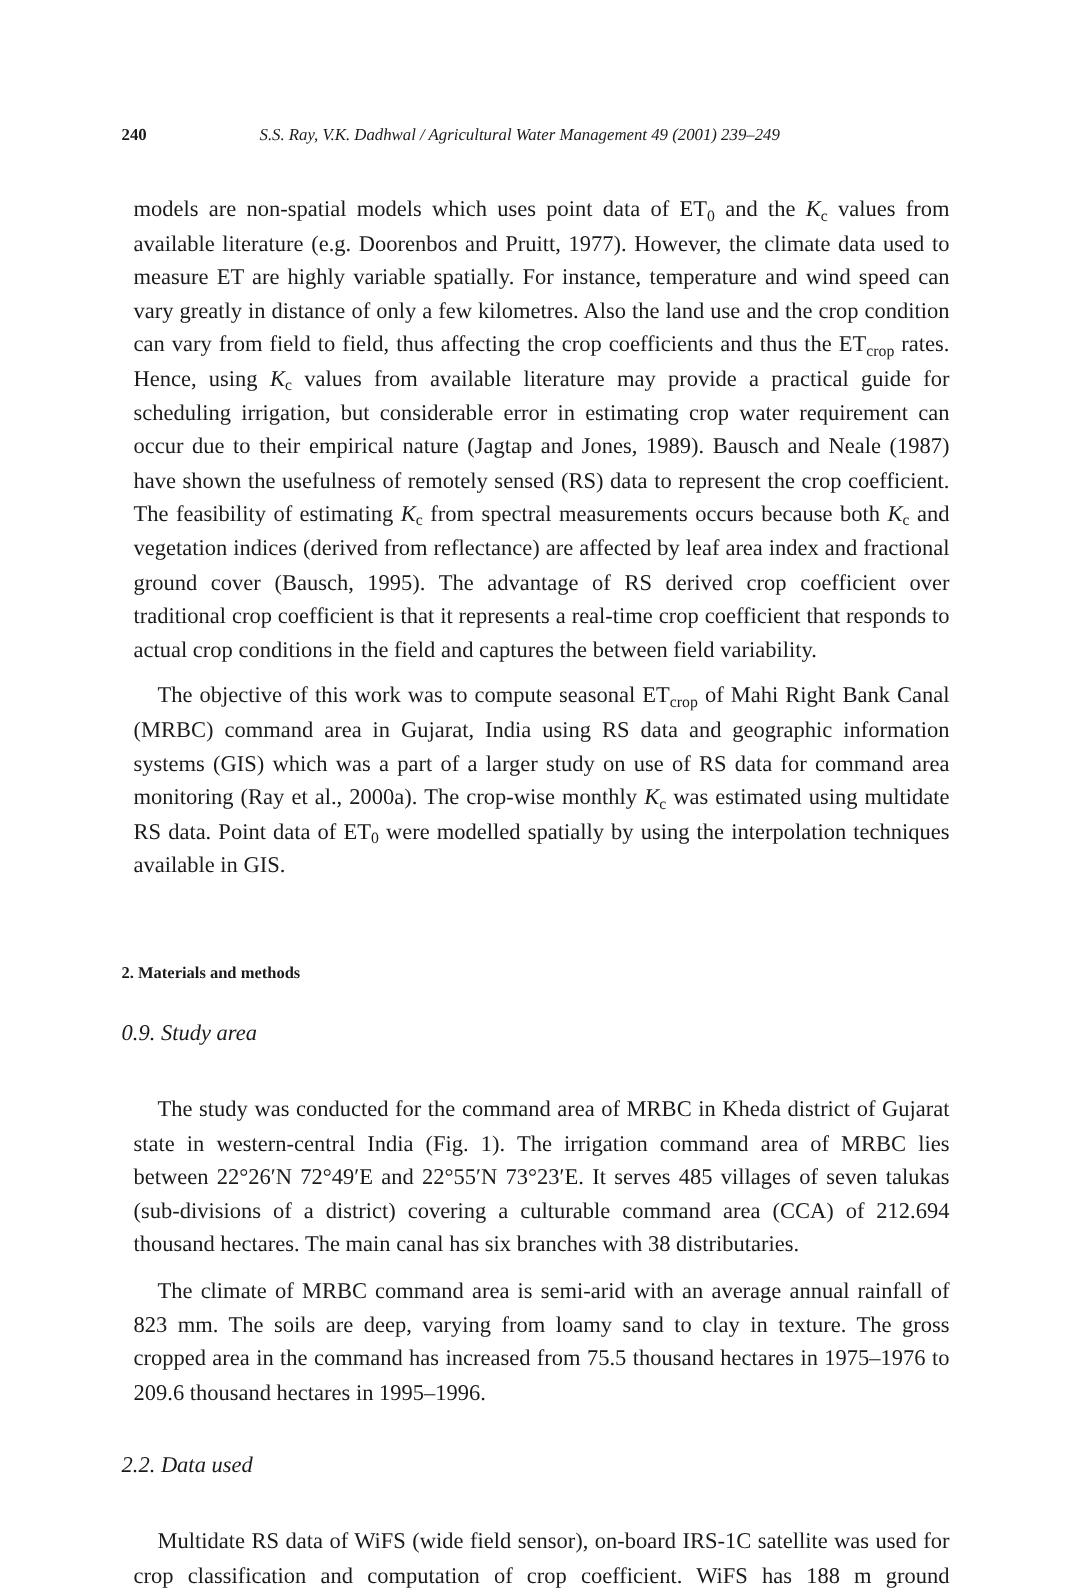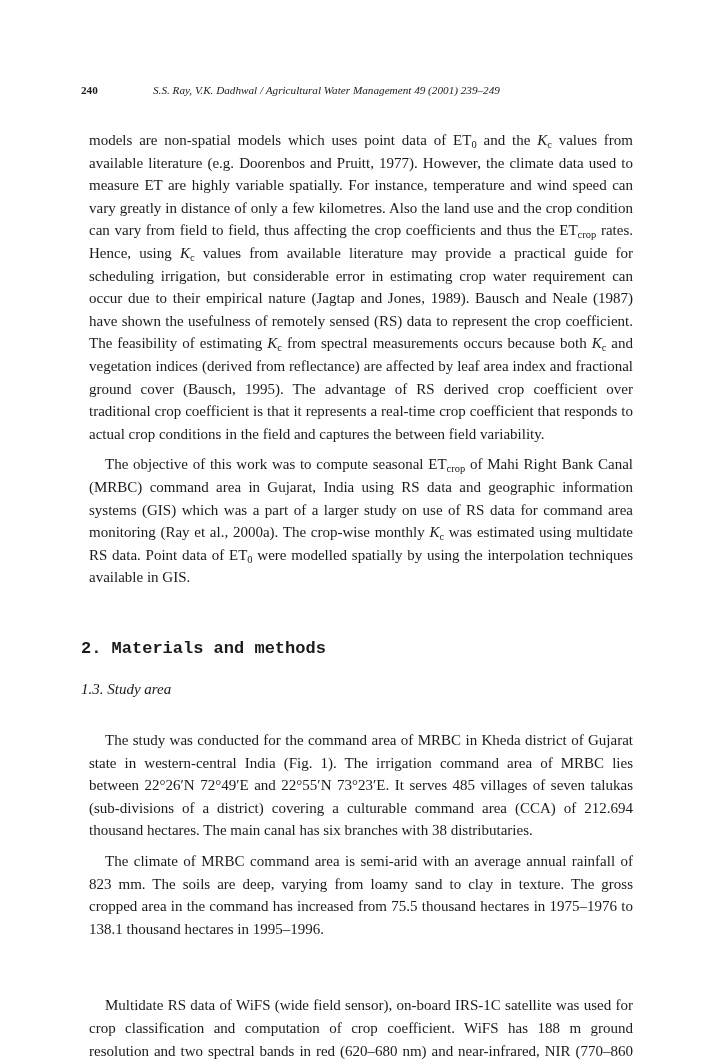--- a/index.html
+++ b/index.html
@@ -1,26 +1,26 @@
 <!DOCTYPE html>
 <html><head>
 <meta charset="utf-8">
 <style>
   html, body { margin: 0; padding: 0; background: #ffffff; }
   body { width: 728px; height: 1059px; position: relative; overflow: hidden;
          font-family: "Liberation Serif", "DejaVu Serif", serif; color: #1a1a1a; }
   .header { position: absolute; top: 84px; left: 81px; width: 560px; font-size: 11.2px; }
   .header .pg { position: absolute; left: 0; top: 0; font-weight: bold; }
-  .header .run { position: absolute; left: 72px; top: 0; font-style: italic; }
+  .header .run { position: absolute; left: 92px; top: 0; font-style: italic; }
   .body { position: absolute; left: 81px; top: 121px; width: 560px; font-size: 15px; line-height: 22.6px; }
   p { margin: 8px; text-align: justify; }
   p.ind { text-indent: 16px; }
   sub { font-size: 10.5px; vertical-align: -3px; line-height: 0; }
   i.k { font-style: italic; }
-  h2 { font-size: 17px; font-weight: bold; margin: 0; line-height: 22.6px; font-family: Liberation Mono, monospace; }
+  h2 { font-size: 11px; font-weight: bold; margin: 0; line-height: 22.6px; }
   h3 { font-size: 15px; font-weight: normal; font-style: italic; margin: 0; line-height: 22.6px; }
   .gap-a { height: 41px; }
   .gap-b { height: 18px; }
   .gap-c { height: 20px; }
 </style>
 </head>
 <body>
 
 <div class="header">
   <span class="pg">240</span>
@@ -28,21 +28,22 @@
 </div>
 
 <div class="body">
   <p><span>models are non-spatial models which uses point data of ET</span><sub>0</sub><span> and the </span><i class="k">K</i><sub>c</sub><span> values from available literature (e.g. Doorenbos and Pruitt, 1977). However, the climate data used to measure ET are highly variable spatially. For instance, temperature and wind speed can vary greatly in distance of only a few kilometres. Also the land use and the crop condition can vary from field to field, thus affecting the crop coefficients and thus the ET</span><sub>crop</sub><span> rates. Hence, using </span><i class="k">K</i><sub>c</sub><span> values from available literature may provide a practical guide for scheduling irrigation, but considerable error in estimating crop water requirement can occur due to their empirical nature (Jagtap and Jones, 1989). Bausch and Neale (1987) have shown the usefulness of remotely sensed (RS) data to represent the crop coefficient. The feasibility of estimating </span><i class="k">K</i><sub>c</sub><span> from spectral measurements occurs because both </span><i class="k">K</i><sub>c</sub><span> and vegetation indices (derived from reflectance) are affected by leaf area index and fractional ground cover (Bausch, 1995). The advantage of RS derived crop coefficient over traditional crop coefficient is that it represents a real-time crop coefficient that responds to actual crop conditions in the field and captures the between field variability.</span></p>
 
   <p class="ind"><span>The objective of this work was to compute seasonal ET</span><sub>crop</sub><span> of Mahi Right Bank Canal (MRBC) command area in Gujarat, India using RS data and geographic information systems (GIS) which was a part of a larger study on use of RS data for command area monitoring (Ray et al., 2000a). The crop-wise monthly </span><i class="k">K</i><sub>c</sub><span> was estimated using multidate RS data. Point data of ET</span><sub>0</sub><span> were modelled spatially by using the interpolation techniques available in GIS.</span></p>
 
   <div class="gap-a"></div>
   <h2>2.  Materials and methods</h2>
   <div class="gap-b"></div>
-  <h3>1.3.  Study area</h3>
+  <h3>0.9.  Study area</h3>
   <div class="gap-c"></div>
   <p class="ind">The study was conducted for the command area of MRBC in Kheda district of Gujarat state in western-central India (Fig. 1). The irrigation command area of MRBC lies between 22°26′N 72°49′E and 22°55′N 73°23′E. It serves 485 villages of seven talukas (sub-divisions of a district) covering a culturable command area (CCA) of 212.694 thousand hectares. The main canal has six branches with 38 distributaries.</p>
-  <p class="ind">The climate of MRBC command area is semi-arid with an average annual rainfall of 823 mm. The soils are deep, varying from loamy sand to clay in texture. The gross cropped area in the command has increased from 75.5 thousand hectares in 1975–1976 to 138.1 thousand hectares in 1995–1996.</p>
+  <p class="ind">The climate of MRBC command area is semi-arid with an average annual rainfall of 823 mm. The soils are deep, varying from loamy sand to clay in texture. The gross cropped area in the command has increased from 75.5 thousand hectares in 1975–1976 to 209.6 thousand hectares in 1995–1996.</p>
   <div class="gap-b"></div>
+  <h3>2.2.  Data used</h3>
   <div class="gap-c"></div>
   <p class="ind">Multidate RS data of WiFS (wide field sensor), on-board IRS-1C satellite was used for crop classification and computation of crop coefficient. WiFS has 188 m ground resolution and two spectral bands in red (620–680 nm) and near-infrared, NIR (770–860 nm) region. One scene for each month was used. The dates of satellite data are 21/11/1996, 15/12/1996, 27/01/1997 and 20/02/1997.</p>
   <p class="ind">Monthly average temperature from the weather stations surrounding the command area was collected, along with climatic values of monthly averages of daytime wind speed,</p>
 </div>
 
 </body></html>

